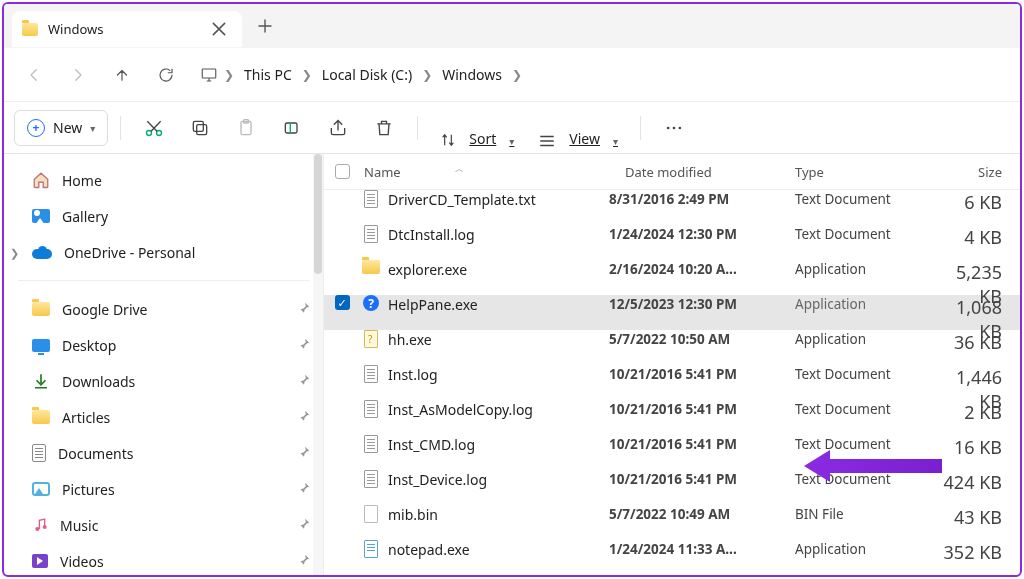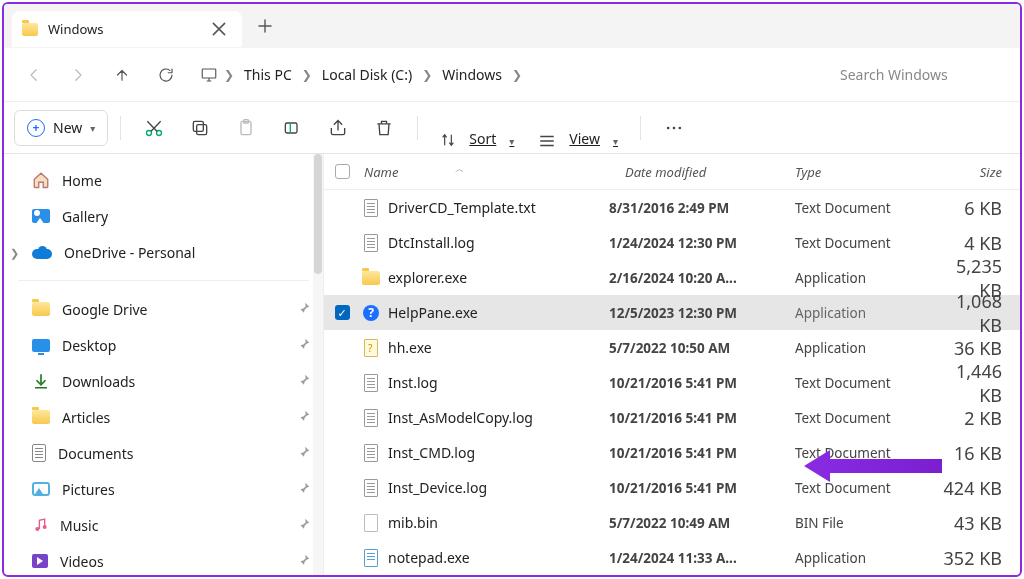--- a/index.html
+++ b/index.html
@@ -62,29 +62,29 @@
   .ico-doc { width:14px; height:18px; background:#fff; border:1px solid #888; border-radius:2px; position:relative; }
   .ico-doc::before { content:""; position:absolute; left:2px; top:3px; width:8px; height:1px; background:#888; box-shadow:0 3px 0 #888,0 6px 0 #888,0 9px 0 #888; }
   .ico-pic { width:18px; height:14px; border:2px solid #52b1e0; border-radius:3px; position:relative; }
   .ico-pic::after { content:""; position:absolute; bottom:0; left:1px; width:0;height:0;border-left:4px solid transparent;border-right:4px solid transparent;border-bottom:6px solid #52b1e0; }
   .ico-music { width:16px;height:16px; }
   .ico-video { width:16px;height:14px;background:#7843c9;border-radius:2px;position:relative;}
   .ico-video::after { content:"";position:absolute;left:5px;top:3px;width:0;height:0;border-top:4px solid transparent;border-bottom:4px solid transparent;border-left:6px solid #fff;}
 
   
   .filepane { flex:1; display:flex; flex-direction:column; min-width:0; }
-  .columns { height:36px; display:flex; align-items:center; border-bottom:1px solid #eee; font-size:13px; color:#555;font-style:italic; }
+  .columns { height:36px; display:flex; align-items:center; border-bottom:1px solid #eee; font-size:13px; color:#555; }
   .col-check { width:36px; display:flex; justify-content:center; }
   .col-name { flex:1; display:flex; align-items:center; gap:8px; padding-left:4px; position:relative; }
   .col-name .sort-caret { font-size:9px; color:#888; position:absolute; left:95px; top:-1px; }
   .col-date { width:170px; }
   .col-type { width:135px; }
   .col-size { width:90px; text-align:right; padding-right:18px; }
   .rows { flex:1; overflow:hidden; }
-  .row { height:35px; display:flex; align-items:center; font-size:14px; color:#222; }
+  .row { height:35px; display:flex; align-items:flex-start; font-size:14px; color:#222; }
   .row.selected { background:#e6e6e6; }
   .row.selected .col-type-cell { color:#666; }
   .row .col-check { width:36px; display:flex; justify-content:center; }
   .row .checkbox { width:15px; height:15px; border-radius:3px; background:#0067c0; display:flex; align-items:center; justify-content:center; color:#fff; font-size:11px; }
   .row .ficon { width:22px; display:flex; justify-content:center; }
   .row .fname { flex:1; padding-left:6px; }
   .row .col-date-cell { width:170px; color:#444; font-size:13.5px;font-weight:bold; }
   .row .col-type-cell { width:135px; color:#444; font-size:13.5px;margin-left:16px; }
   .row .col-size-cell { width:90px; text-align:right; padding-right:18px; color:#444; font-size:18px; }
   .sheet-checkbox { width:15px; height:15px; border:1px solid #aaa; border-radius:3px; }
@@ -159,23 +159,20 @@
         </span>
       <span class="crumb-sep">❯</span>
       <span class="crumb">This PC</span>
       <span class="crumb-sep">❯</span>
       <span class="crumb">Local Disk (C:)</span>
       <span class="crumb-sep">❯</span>
       <span class="crumb">Windows</span>
       <span class="crumb-sep">❯</span>
     </div>
 
-    <div class="searchbox">
-      <span>Search Windows</span>
-    </div>
   </div>
 
   <div class="toolbar">
     <div class="btn-new">
       <span class="plus-circle">+</span>
       <span>New</span>
       <span class="chev-down">▾</span>
     </div>
     <div class="tb-sep"></div>
     <div class="tb-btn">

